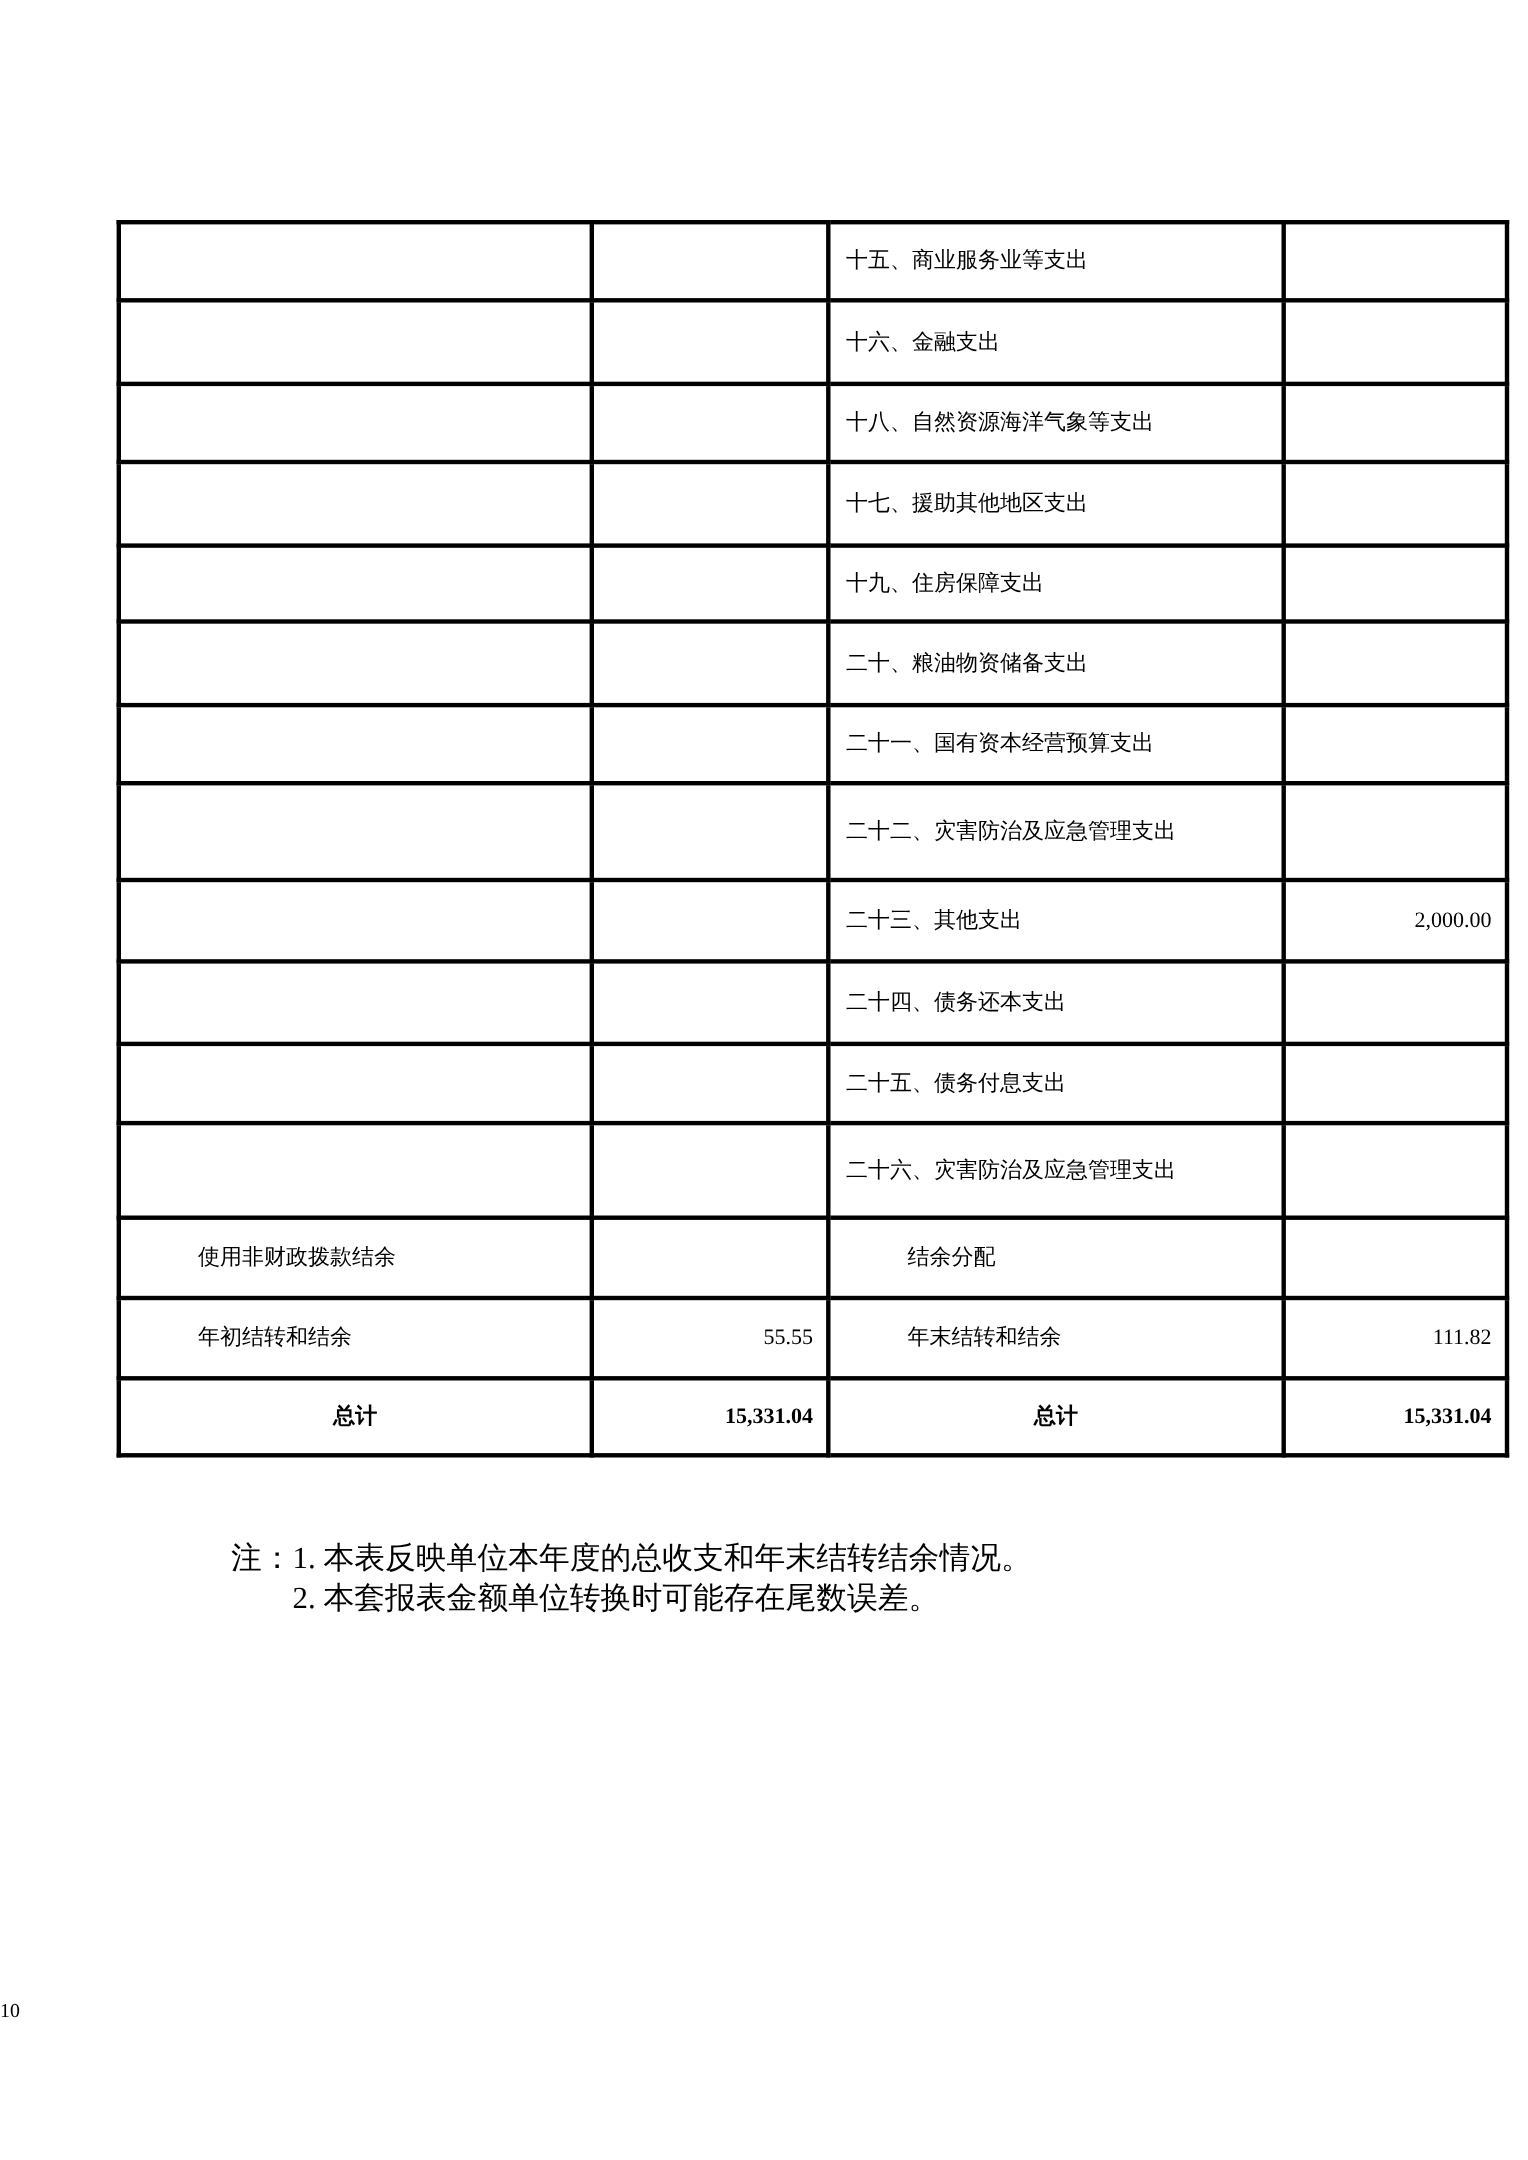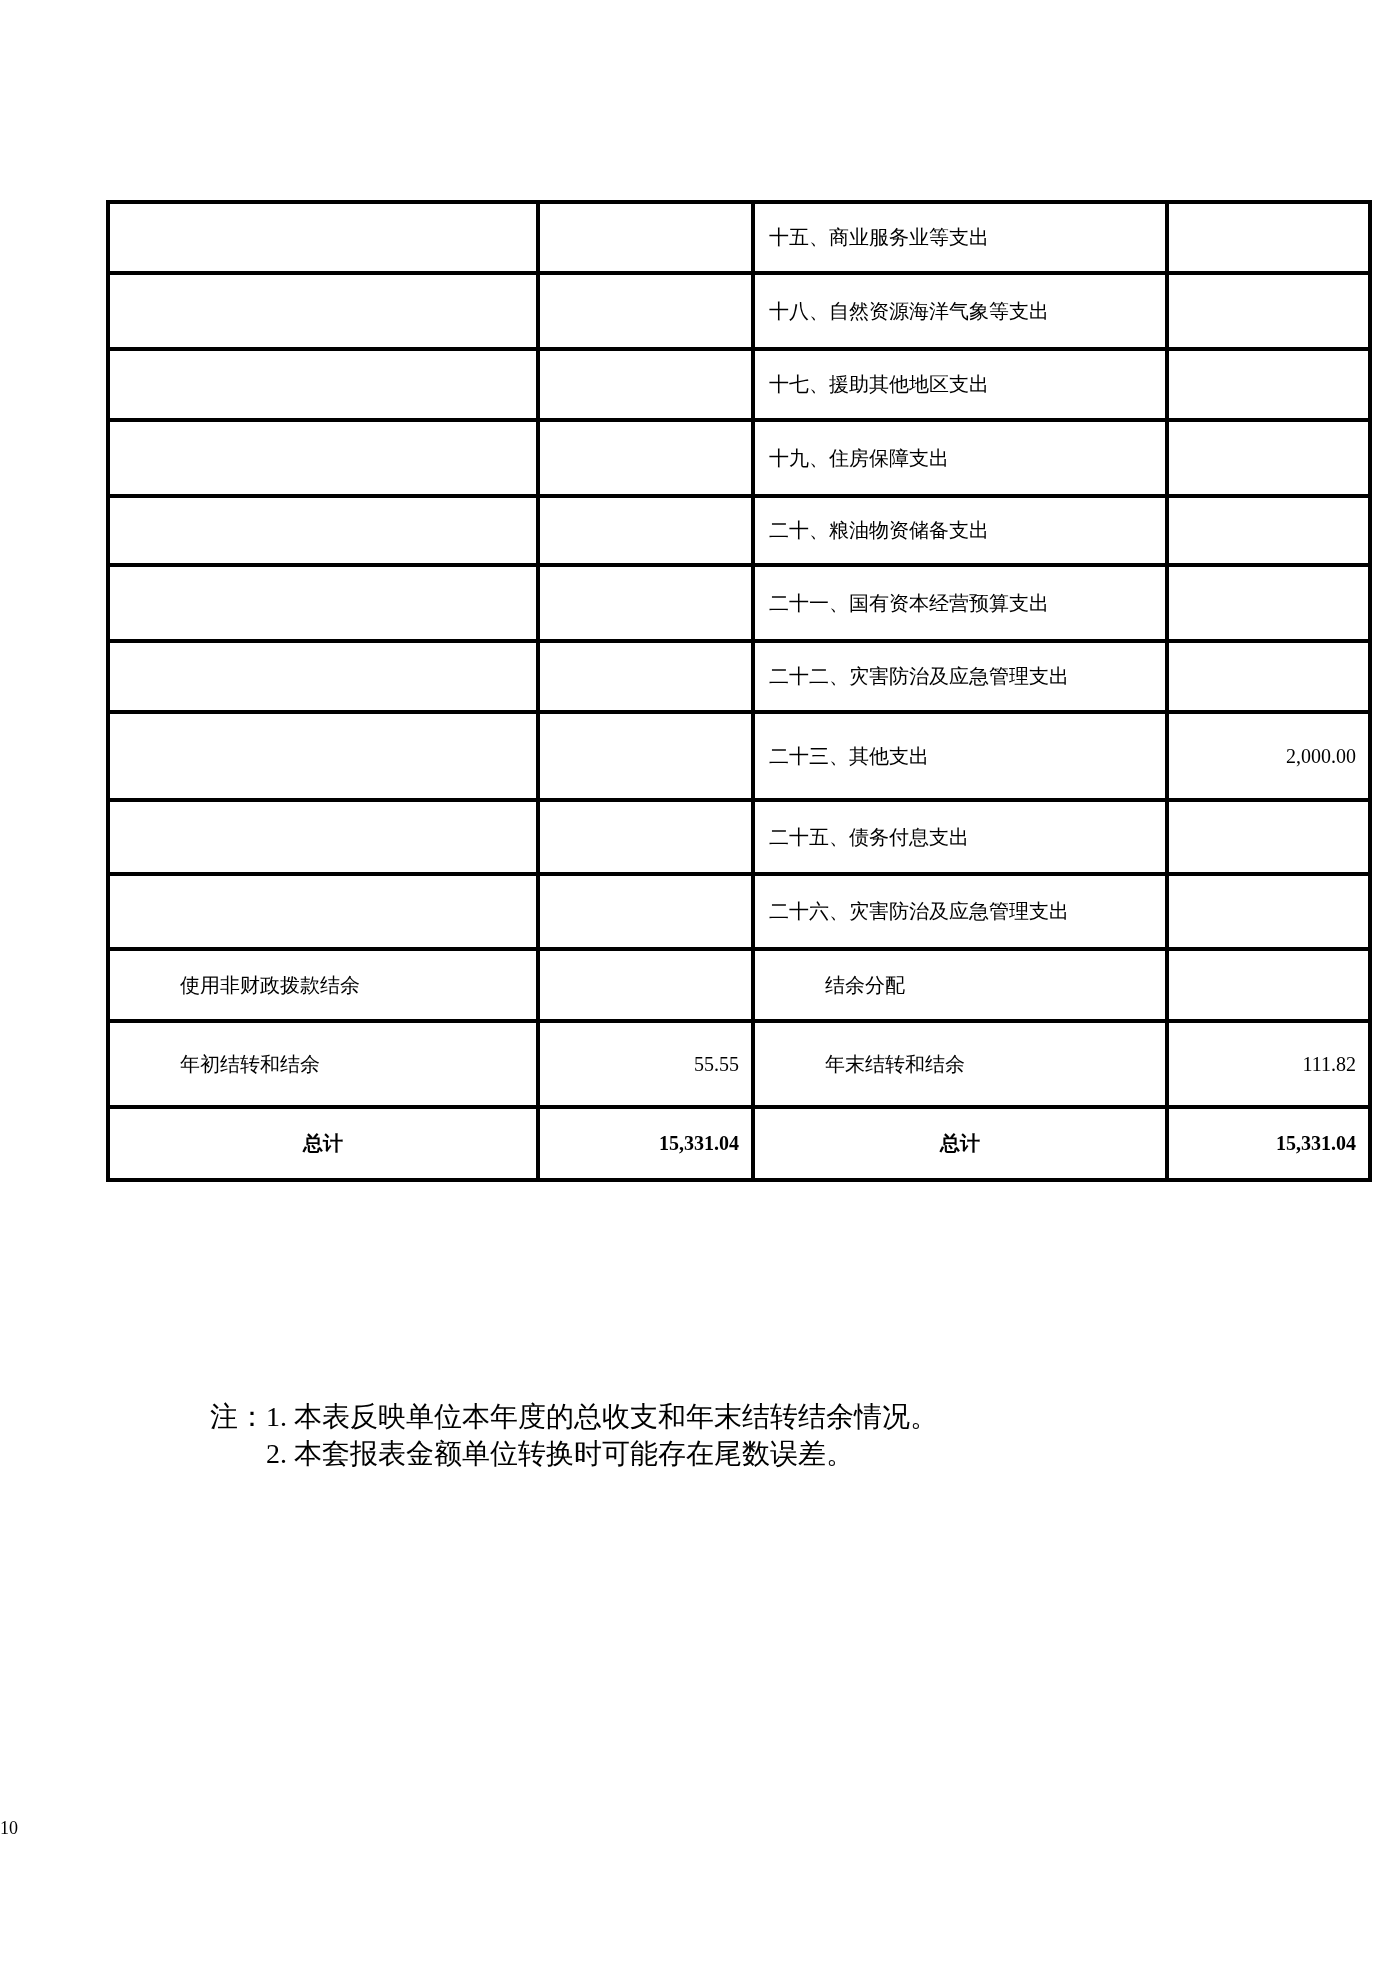--- a/index.html
+++ b/index.html
@@ -108,20 +108,26 @@
   <tbody>
       <tr class="item">
         <td class="label"></td>
         <td class="amount"></td>
         <td class="label">十五、商业服务业等支出</td>
         <td class="amount"></td>
       </tr>
       <tr class="item">
         <td class="label"></td>
         <td class="amount"></td>
+        <td class="label">十六、金融支出</td>
+        <td class="amount"></td>
+      </tr>
+      <tr class="item">
+        <td class="label"></td>
+        <td class="amount"></td>
         <td class="label">十八、自然资源海洋气象等支出</td>
         <td class="amount"></td>
       </tr>
       <tr class="item">
         <td class="label"></td>
         <td class="amount"></td>
         <td class="label">十七、援助其他地区支出</td>
         <td class="amount"></td>
       </tr>
       <tr class="item">
@@ -146,20 +152,26 @@
         <td class="label"></td>
         <td class="amount"></td>
         <td class="label">二十二、灾害防治及应急管理支出</td>
         <td class="amount"></td>
       </tr>
       <tr class="item">
         <td class="label"></td>
         <td class="amount"></td>
         <td class="label">二十三、其他支出</td>
         <td class="amount">2,000.00</td>
+      </tr>
+      <tr class="item">
+        <td class="label"></td>
+        <td class="amount"></td>
+        <td class="label">二十四、债务还本支出</td>
+        <td class="amount"></td>
       </tr>
       <tr class="item">
         <td class="label"></td>
         <td class="amount"></td>
         <td class="label">二十五、债务付息支出</td>
         <td class="amount"></td>
       </tr>
       <tr class="item">
         <td class="label"></td>
         <td class="amount"></td>

